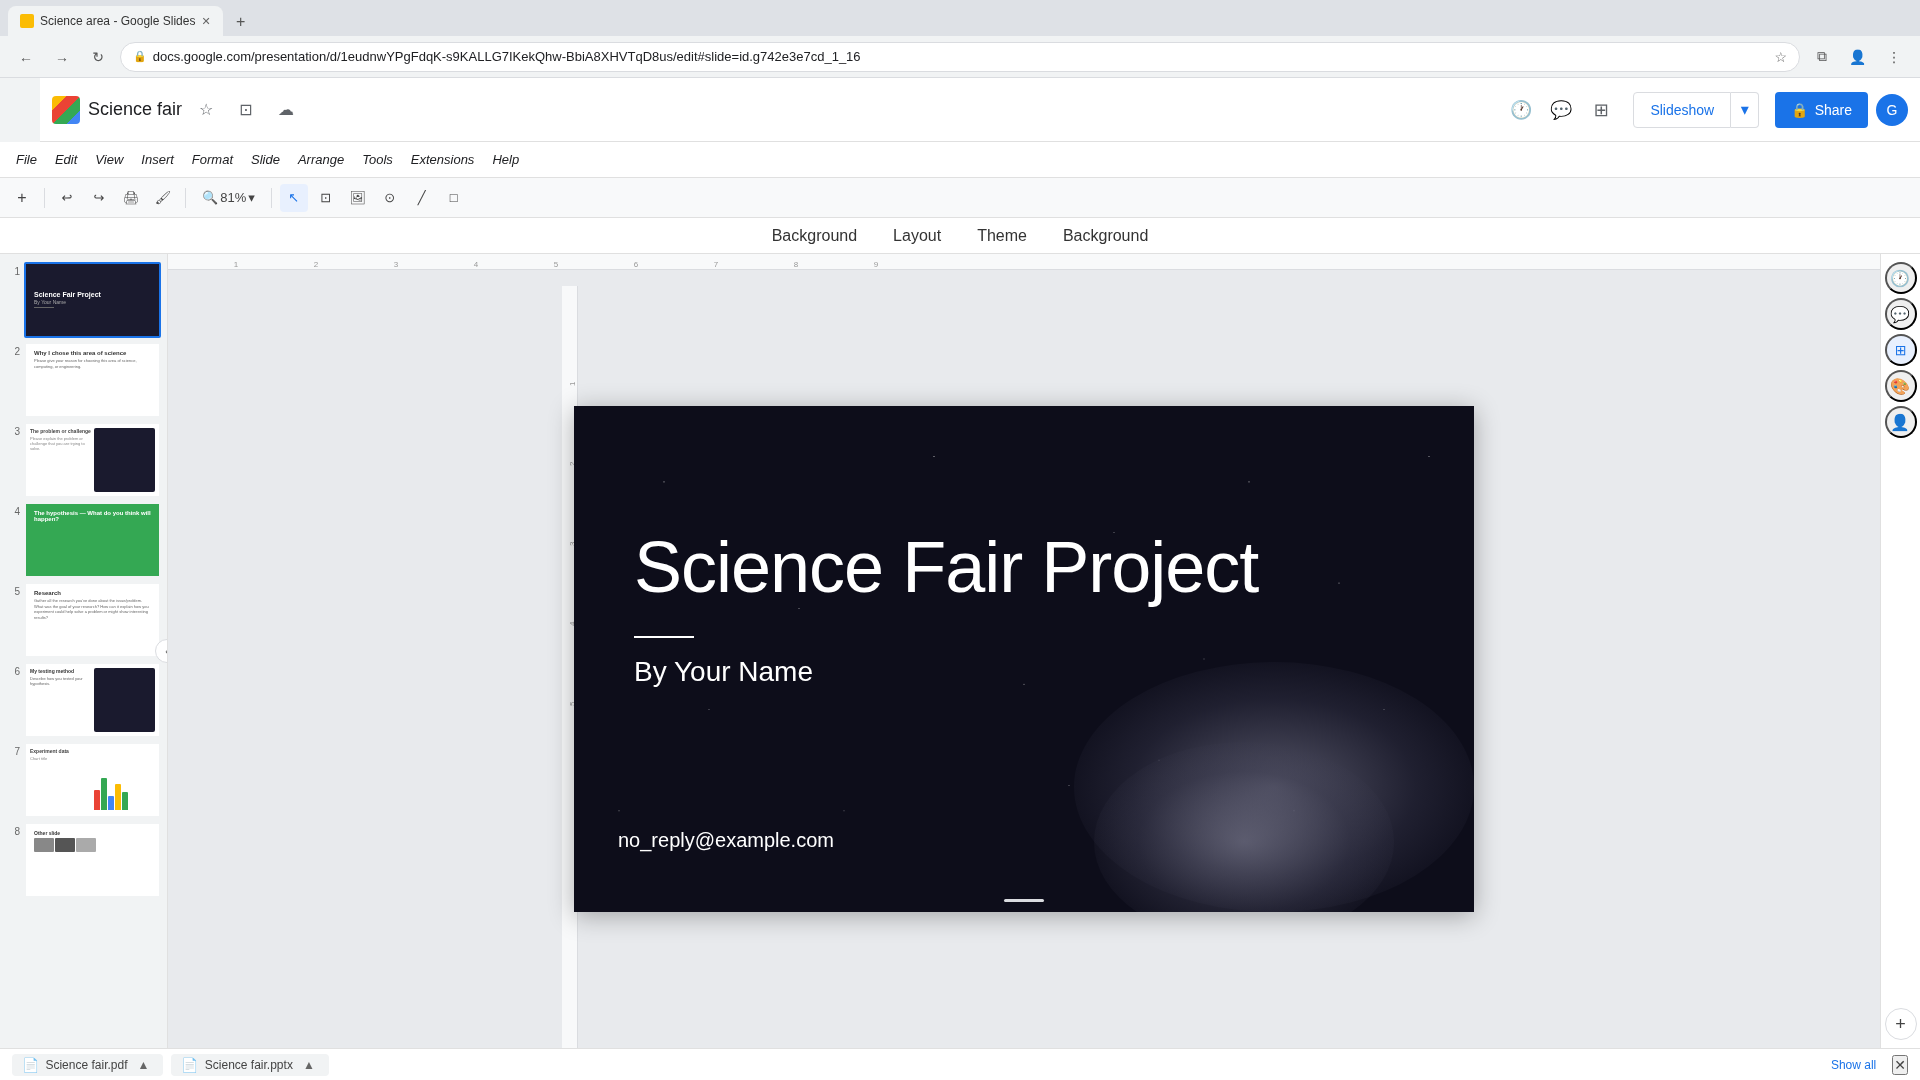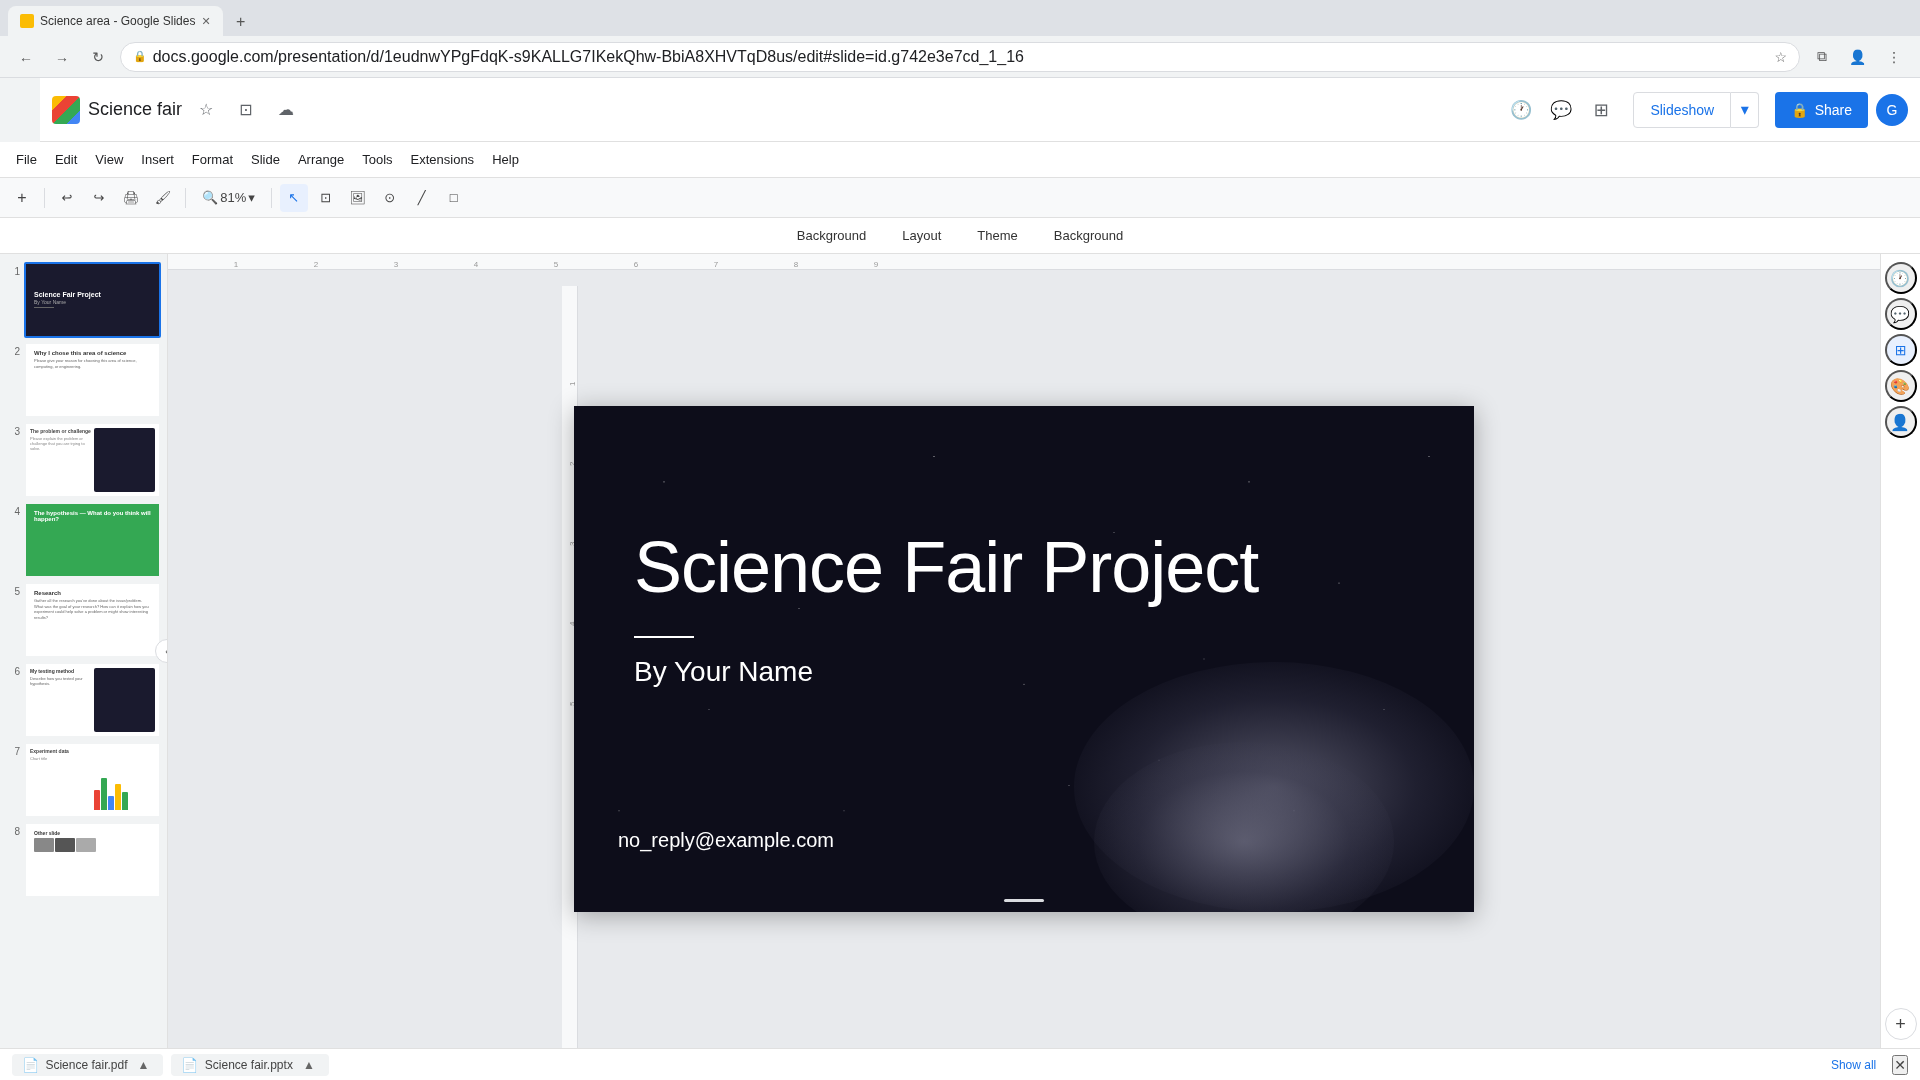--- a/index.html
+++ b/index.html
@@ -50,21 +50,21 @@
       border: 1px solid #dadce0;
       background: white;
       padding: 0 12px;
       font-size: 13px;
       color: #202124;
       display: flex;
       align-items: center;
       gap: 6px;
     }
     .address-lock { font-size: 11px; color: #666; }
-    .address-text { font-size: 16px; color: #202124; flex: 1; }
+    .address-text { font-size: 13px; color: #202124; flex: 1; }
     .address-star { color: #666; font-size: 14px; }
 
     
     .app-header {
       background: white;
       height: 64px;
       display: flex;
       align-items: center;
       padding: 0 12px;
       gap: 8px;
@@ -139,20 +139,21 @@
 
     
     .menu-bar {
       background: white;
       height: 36px;
       display: flex;
       align-items: center;
       padding: 0 8px;
       gap: 2px;
       border-bottom: 1px solid #e0e0e0;
+      font-style: italic;
     }
     .menu-item {
       padding: 4px 8px;
       font-size: 13px;
       color: #202124;
       cursor: pointer;
       border-radius: 4px;
     }
 
     
@@ -196,21 +197,21 @@
       height: 36px;
       display: flex;
       align-items: center;
       padding: 0 16px;
       gap: 8px;
       border-bottom: 1px solid #e0e0e0;
       justify-content: center;
     }
     .theme-btn {
       padding: 4px 14px;
-      font-size: 13px;
+      font-size: 16px;
       color: #333;
       cursor: pointer;
       border-radius: 4px;
       background: none;
       border: none;
     }
 
     
     .main-area {
       display: flex;

